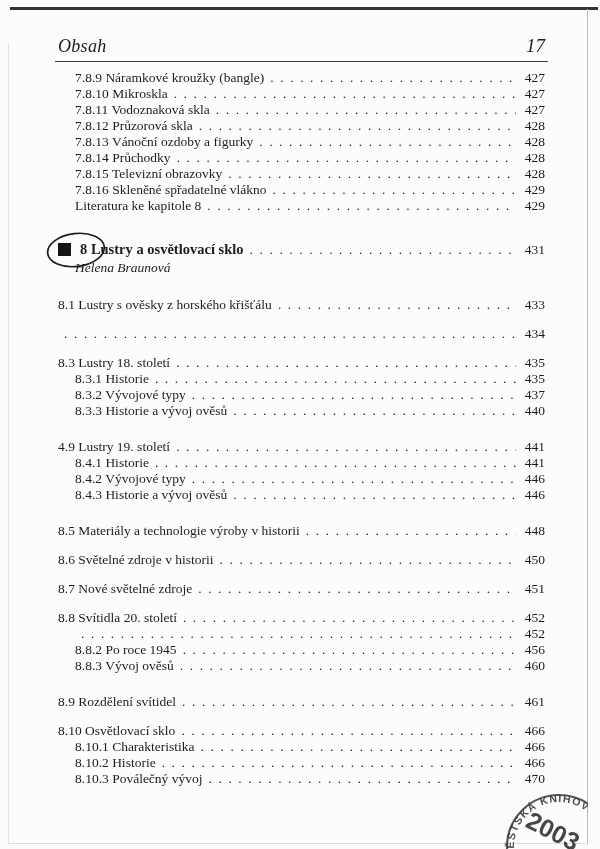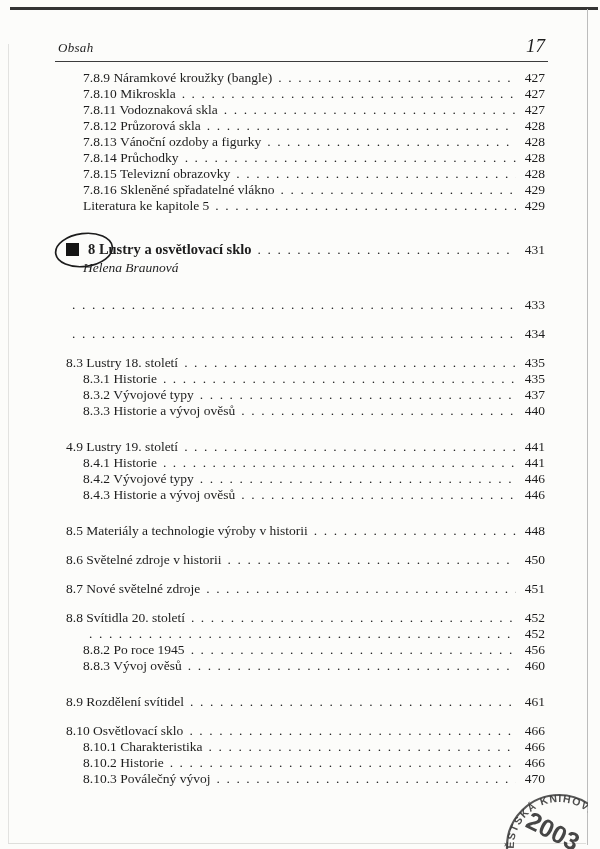--- a/index.html
+++ b/index.html
@@ -13,25 +13,25 @@
   }
   .scan{position:absolute;inset:0;}
   
   .frame-top{position:absolute;left:10px;right:2px;top:7px;height:2.5px;background:#232323;opacity:.92;}
   .frame-right{position:absolute;top:9px;bottom:4px;right:12px;width:1.5px;background:#bcbcbc;}
   .frame-left{position:absolute;left:8px;top:44px;bottom:6px;width:1px;background:#e2e2e0;}
   .frame-bottom{position:absolute;left:8px;right:14px;bottom:5px;height:1px;background:#dededb;}
 
   .content{position:absolute;left:58px;right:55px;top:35px;}
   .header{display:flex;justify-content:space-between;align-items:baseline;font-style:italic;}
-  .h-title{font-size:13px;letter-spacing:.3px;}
+  .h-title{font-size:18px;letter-spacing:.3px;}
   .h-page{font-size:19px;}
   .rule{border-top:1.7px solid #3c3c3c;margin:4px -3px 0 -3px;}
 
-  .toc{margin-top:8px;margin-left:8px;}
+  .toc{margin-top:8px;}
   .row{
     display:flex;align-items:baseline;
     font-size:13.5px;line-height:16px;height:16px;
     white-space:nowrap;
   }
   .row.indent{padding-left:17px;}
   .row.gap-sm{margin-top:13px;}
   .row.gap-lg{margin-top:20px;}
   .row.gap-xl{margin-top:26px;}
   .row.chapter{font-weight:bold;font-size:14.5px;height:19px;line-height:19px;position:relative;}
@@ -115,40 +115,41 @@
     <span class="pagenum">428</span>
   </div>
         <div class="row indent">
 
     <span class="label">7.8.16 Skleněné spřadatelné vlákno</span>
     <span class="dots">. . . . . . . . . . . . . . . . . . . . . . . . . . . . . . . . . . . . . . . . . . . . . . . . . . . . . . . . . . . . . . . . . . . . . . . . . . . . . . . . . . . . . . . . . . . . . . . . . . . . . . . . . . . . . . . . . . . . . . . . </span>
     <span class="pagenum">429</span>
   </div>
         <div class="row indent">
 
-    <span class="label">Literatura ke kapitole 5</span>
+    <span class="label">Literatura ke kapitole 8</span>
     <span class="dots">. . . . . . . . . . . . . . . . . . . . . . . . . . . . . . . . . . . . . . . . . . . . . . . . . . . . . . . . . . . . . . . . . . . . . . . . . . . . . . . . . . . . . . . . . . . . . . . . . . . . . . . . . . . . . . . . . . . . . . . . </span>
     <span class="pagenum">429</span>
   </div>
         <div class="row chapter gap-xl">
     <svg class="circle-anno" width="62" height="38" viewBox="0 0 62 38">
       <ellipse cx="31" cy="19" rx="28.5" ry="16.5" transform="rotate(-7 31 19)" fill="none" stroke="#1c1c1c" stroke-width="1.7" stroke-linecap="round"></ellipse>
     </svg>
     <span class="bullet"></span>
     <span class="label">8 Lustry a osvětlovací sklo</span>
     <span class="dots">. . . . . . . . . . . . . . . . . . . . . . . . . . . . . . . . . . . . . . . . . . . . . . . . . . . . . . . . . . . . . . . . . . . . . . . . . . . . . . . . . . . . . . . . . . . . . . . . . . . . . . . . . . . . . . . . . . . . . . . . </span>
     <span class="pagenum">431</span>
   </div>
         <div class="row indent author">
 
     <span class="label">Helena Braunová</span>
 
   </div>
         <div class="row gap-lg">
 
+    <span class="label">8.1 Lustry s ověsky z horského křišťálu</span>
     <span class="dots">. . . . . . . . . . . . . . . . . . . . . . . . . . . . . . . . . . . . . . . . . . . . . . . . . . . . . . . . . . . . . . . . . . . . . . . . . . . . . . . . . . . . . . . . . . . . . . . . . . . . . . . . . . . . . . . . . . . . . . . . </span>
     <span class="pagenum">433</span>
   </div>
         <div class="row gap-sm">
 
     <span class="dots">. . . . . . . . . . . . . . . . . . . . . . . . . . . . . . . . . . . . . . . . . . . . . . . . . . . . . . . . . . . . . . . . . . . . . . . . . . . . . . . . . . . . . . . . . . . . . . . . . . . . . . . . . . . . . . . . . . . . . . . . </span>
     <span class="pagenum">434</span>
   </div>
         <div class="row gap-sm">
 

